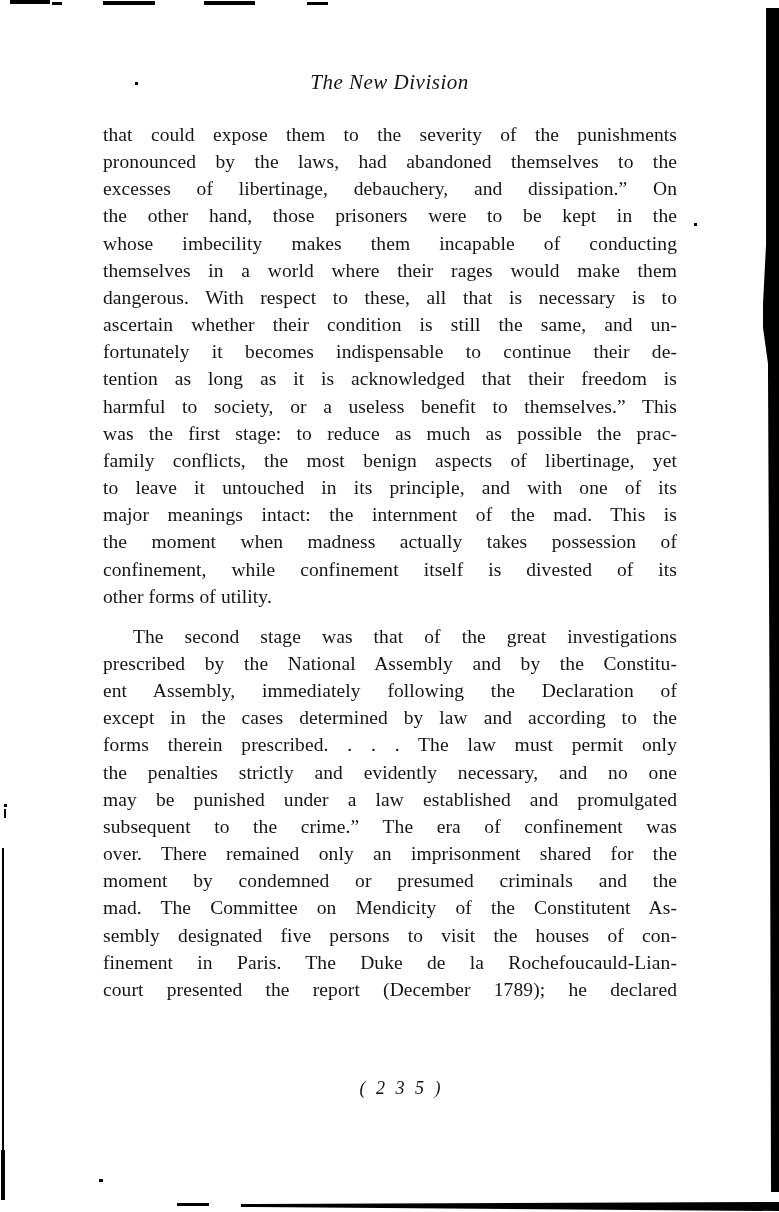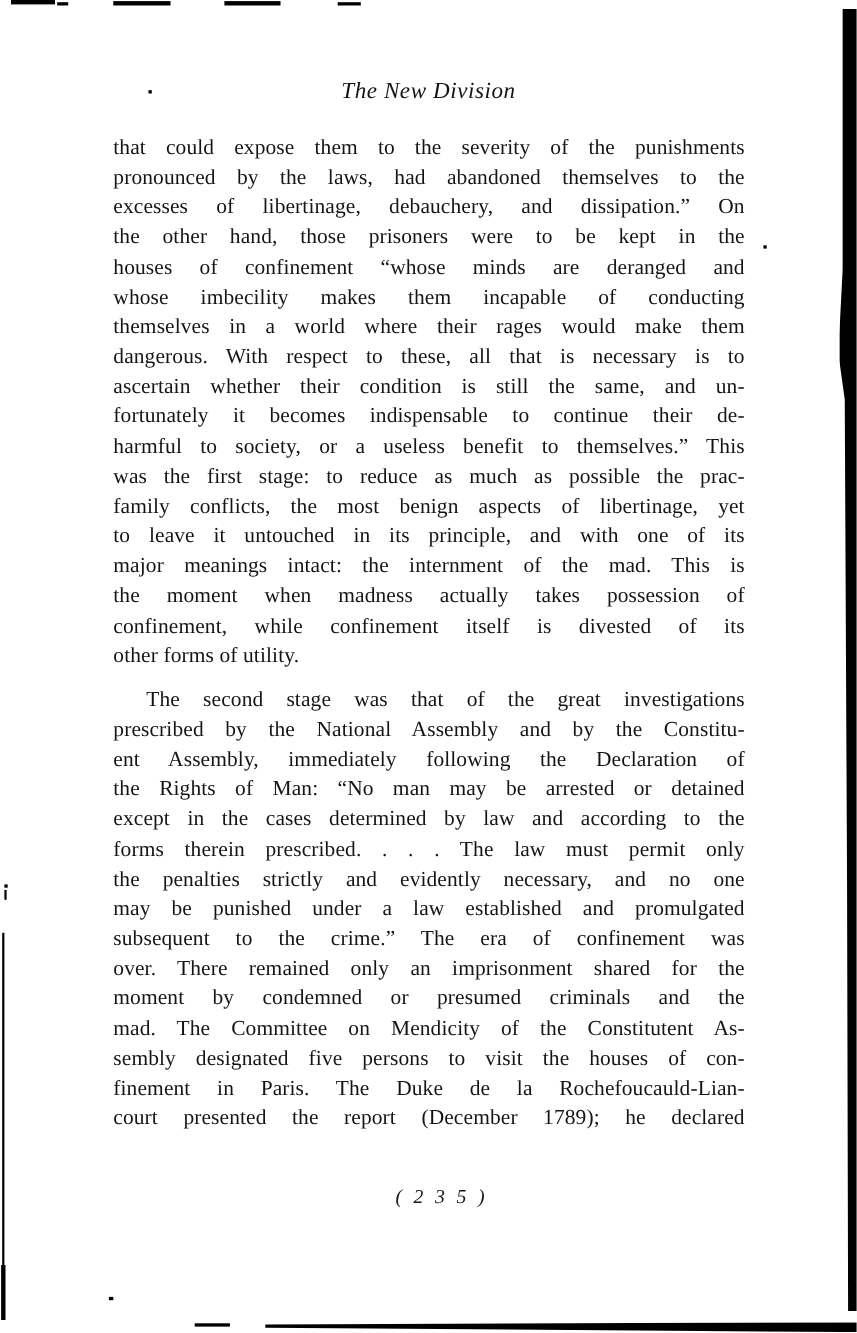--- a/index.html
+++ b/index.html
@@ -88,40 +88,39 @@
   <div class="artifact margin-mark-stroke"></div>
 
   <div class="running-header">The New Division</div>
 
   <main class="body-text">
       <div class="paragraph">
         <div class="line">that could expose them to the severity of the punishments</div>
         <div class="line">pronounced by the laws, had abandoned themselves to the</div>
         <div class="line">excesses of libertinage, debauchery, and dissipation.” On</div>
         <div class="line">the other hand, those prisoners were to be kept in the</div>
-        <div class="line">houses of confinement “whose minds are deranged and</div>
         <div class="line">whose imbecility makes them incapable of conducting</div>
         <div class="line">themselves in a world where their rages would make them</div>
         <div class="line">dangerous. With respect to these, all that is necessary is to</div>
         <div class="line">ascertain whether their condition is still the same, and un-</div>
         <div class="line">fortunately it becomes indispensable to continue their de-</div>
+        <div class="line">tention as long as it is acknowledged that their freedom is</div>
         <div class="line">harmful to society, or a useless benefit to themselves.” This</div>
         <div class="line">was the first stage: to reduce as much as possible the prac-</div>
         <div class="line">family conflicts, the most benign aspects of libertinage, yet</div>
         <div class="line">to leave it untouched in its principle, and with one of its</div>
         <div class="line">major meanings intact: the internment of the mad. This is</div>
         <div class="line">the moment when madness actually takes possession of</div>
         <div class="line">confinement, while confinement itself is divested of its</div>
         <div class="line no-justify">other forms of utility.</div>
       </div>
       <div class="paragraph">
         <div class="line indent">The second stage was that of the great investigations</div>
         <div class="line">prescribed by the National Assembly and by the Constitu-</div>
         <div class="line">ent Assembly, immediately following the Declaration of</div>
-        <div class="line">the Rights of Man: “No man may be arrested or detained</div>
         <div class="line">except in the cases determined by law and according to the</div>
         <div class="line">forms therein prescribed. . . . The law must permit only</div>
         <div class="line">the penalties strictly and evidently necessary, and no one</div>
         <div class="line">may be punished under a law established and promulgated</div>
         <div class="line">subsequent to the crime.” The era of confinement was</div>
         <div class="line">over. There remained only an imprisonment shared for the</div>
         <div class="line">moment by condemned or presumed criminals and the</div>
         <div class="line">mad. The Committee on Mendicity of the Constitutent As-</div>
         <div class="line">sembly designated five persons to visit the houses of con-</div>
         <div class="line">finement in Paris. The Duke de la Rochefoucauld-Lian-</div>

